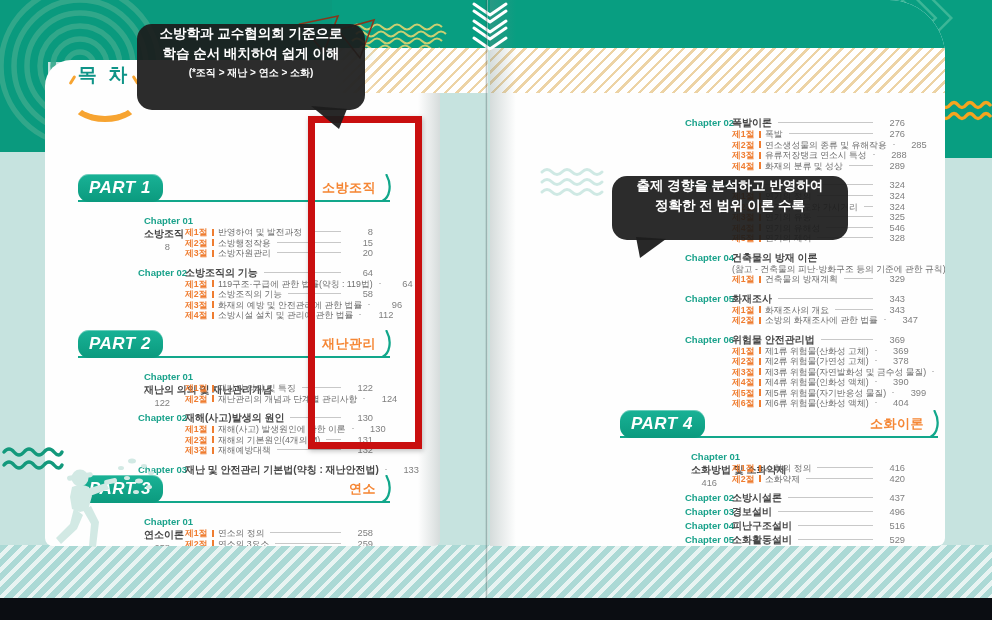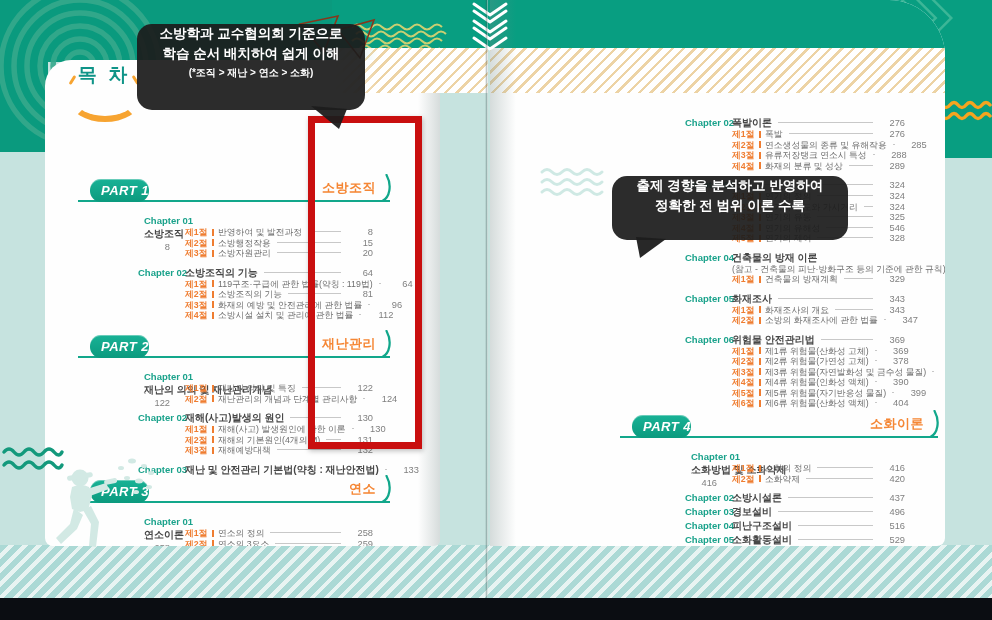--- a/index.html
+++ b/index.html
@@ -43,23 +43,23 @@
   .toc-logo::before{left:1px;transform:rotate(32deg);}
   .toc-logo::after{right:1px;transform:rotate(-32deg);}
   .toc-smile{margin:-8px auto 0;width:58px;height:30px;border:6px solid transparent;border-bottom-color:#f7a431;border-radius:50%;}
 
   
   .page-content{position:absolute;inset:0;z-index:2;}
   .part-block{position:absolute;left:0;right:0;}
   .part-header{position:relative;height:26px;border-bottom:2px solid #12a78b;}
   .pl .part-header{margin:0 50px 12px 33px;}
   .pr .part-header{margin:0 7px 12px 130px;}
-  .part-tab{position:absolute;left:12px;bottom:-2px;background:linear-gradient(180deg,#19b296,#0b9a7e);
-    color:#fff;font-weight:700;font-style:italic;font-size:13px;letter-spacing:.5px;
-    padding:4px 0 4px 11px;border-radius:11px;box-shadow:inset 0 1px 0 rgba(255,255,255,.35);}
+  .part-tab{position:absolute;left:0;bottom:-2px;background:linear-gradient(180deg,#19b296,#0b9a7e);
+    color:#fff;font-weight:700;font-style:italic;font-size:17px;letter-spacing:.5px;
+    padding:4px 12px 4px 11px;border-radius:11px;box-shadow:inset 0 1px 0 rgba(255,255,255,.35);}
   .part-name{position:absolute;right:14px;bottom:3px;color:#f58634;font-weight:800;font-size:13px;letter-spacing:.5px;}
   .part-hook{position:absolute;right:-3px;bottom:-2px;height:28px;width:12px;}
   .part-hook path{stroke:#12a78b;stroke-width:2.4;fill:none;stroke-linecap:round;}
 
   .c-row{display:flex;align-items:baseline;height:13px;line-height:13px;font-size:10px;margin-top:7px;white-space:nowrap;}
   .c-row + .c-row{margin-top:1px;}
   .part-header + .c-row{margin-top:0;flex-direction:column;}
   .part-block > .c-row:first-child{margin-top:0;}
   .pl .c-row{margin-left:93px;margin-right:67px;}
   .pr .c-row{margin-left:195px;margin-right:40px;}
@@ -176,21 +176,21 @@
             <span class="s-bar"></span>
             <span class="s-title">119구조·구급에 관한 법률(약칭 : 119법)</span>
             <span class="leader"></span>
             <span class="pnum">64</span>
           </div>
           <div class="s-row">
             <span class="s-label">제2절</span>
             <span class="s-bar"></span>
             <span class="s-title">소방조직의 기능</span>
             <span class="leader"></span>
-            <span class="pnum">81</span>
+            <span class="pnum">58</span>
           </div>
           <div class="s-row">
             <span class="s-label">제3절</span>
             <span class="s-bar"></span>
             <span class="s-title">화재의 예방 및 안전관리에 관한 법률</span>
             <span class="leader"></span>
             <span class="pnum">96</span>
           </div>
           <div class="s-row">
             <span class="s-label">제4절</span>

